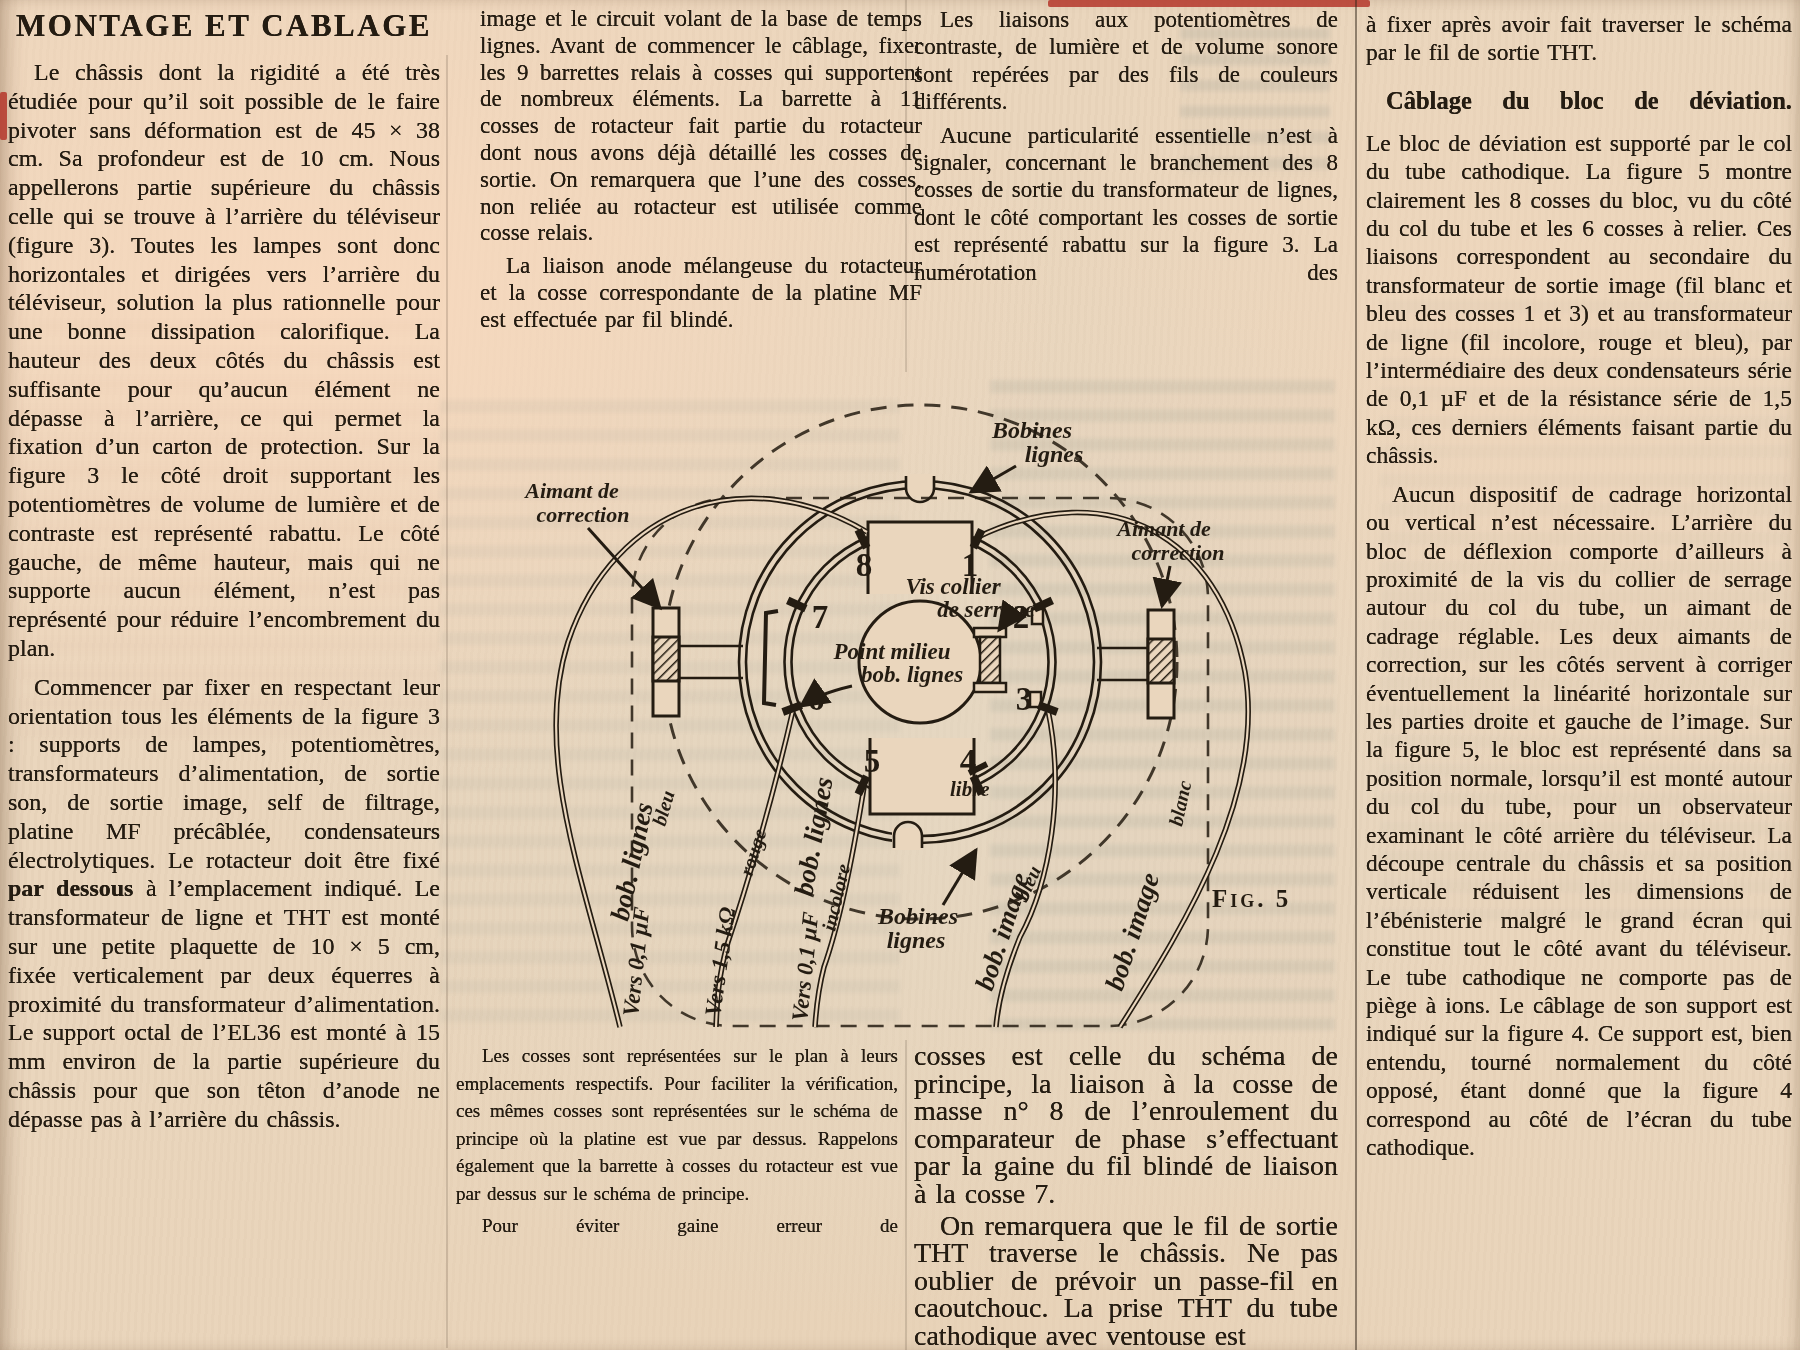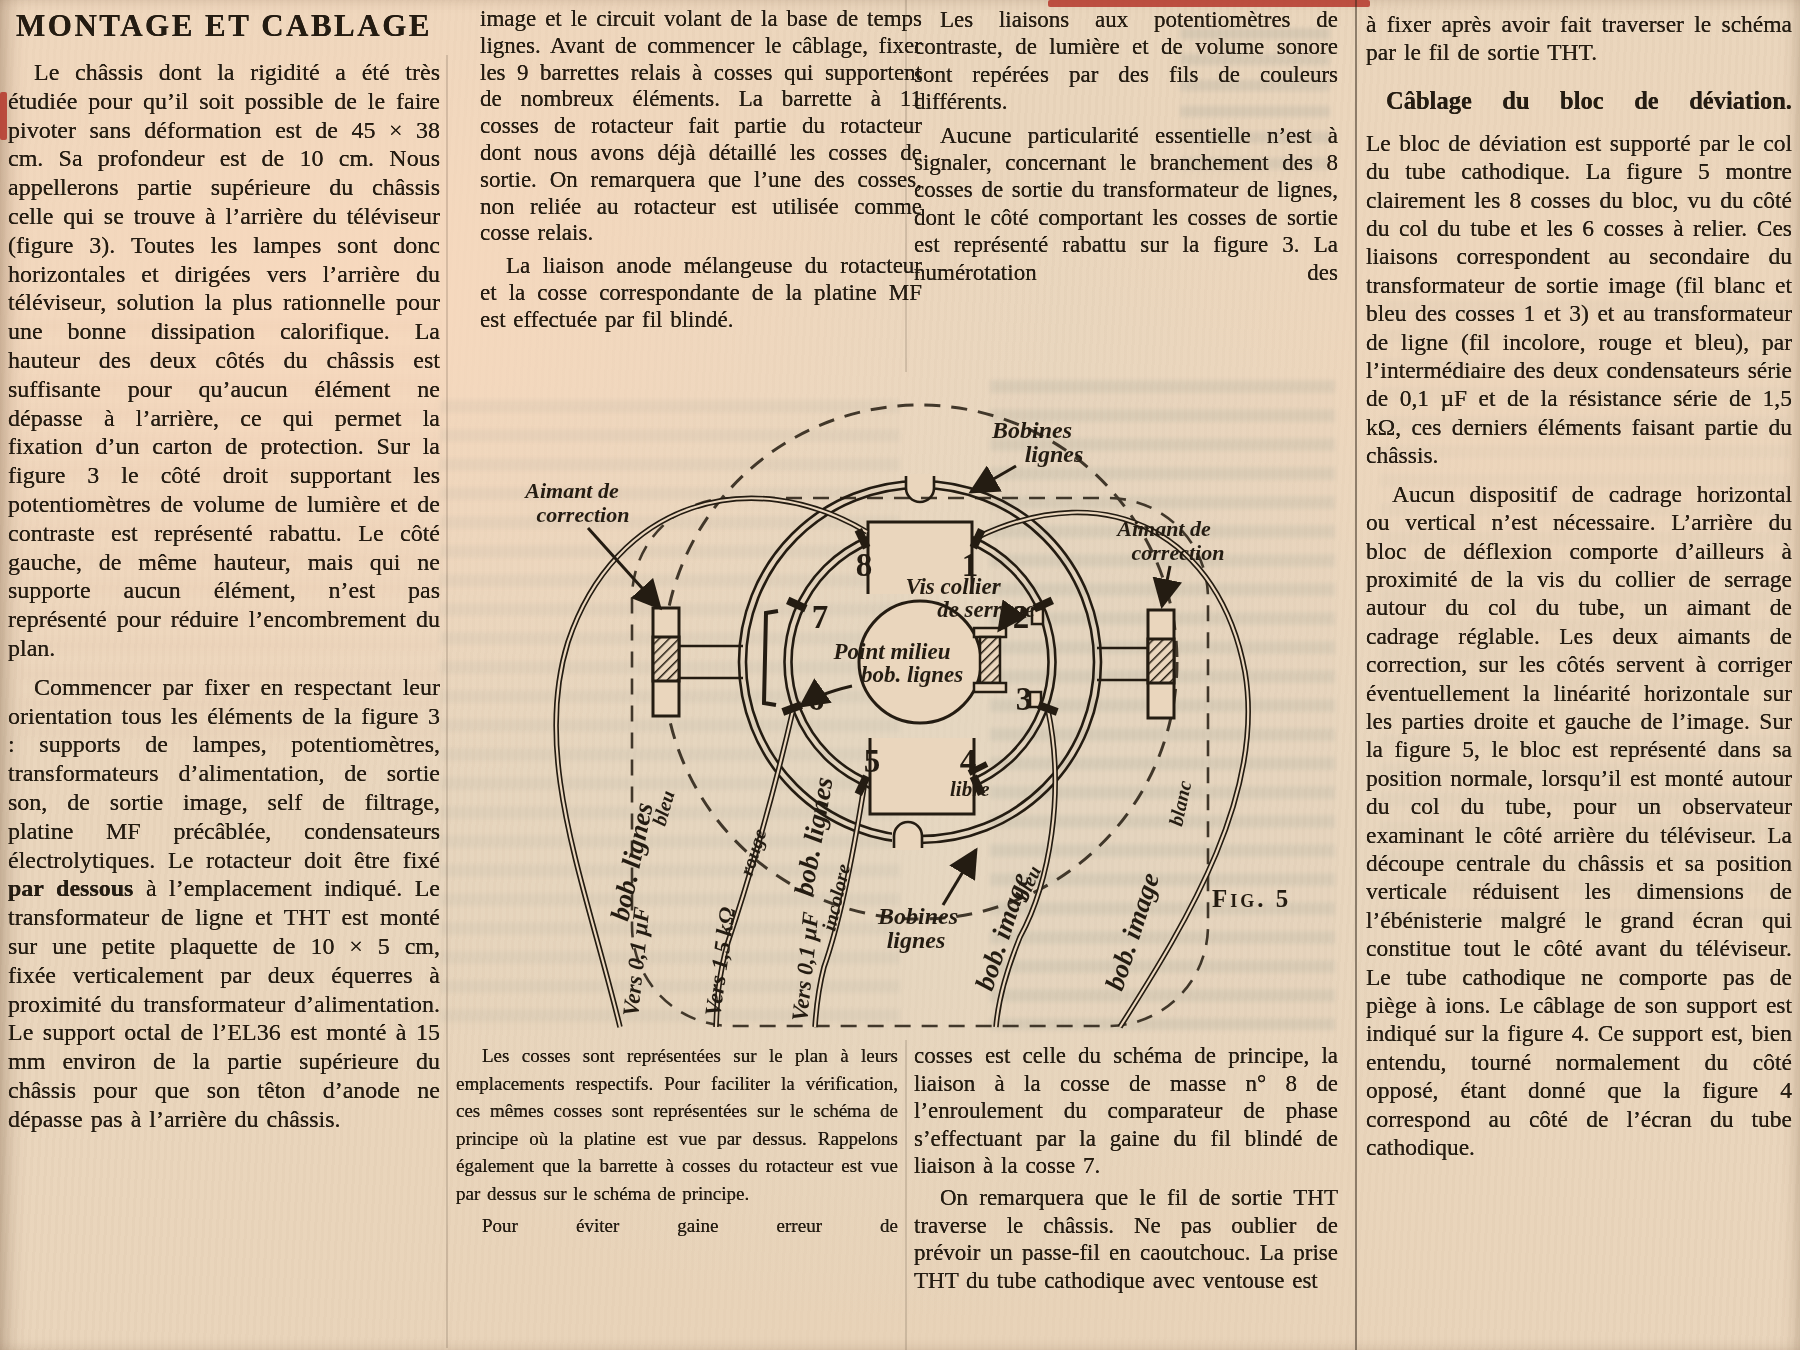--- a/index.html
+++ b/index.html
@@ -30,21 +30,21 @@
   }
   .c1{left:8px;top:6px;width:432px;height:1340px;}
   .c1 p{font-size:24px;line-height:28.8px;}
   .c2t{left:480px;top:6px;width:442px;height:424px;}
   .c2t p{font-size:23px;line-height:26.8px;margin-bottom:6px;}
   .c3t{left:914px;top:6px;width:424px;height:430px;}
   .c3t p{font-size:23px;line-height:27.4px;margin-bottom:6px;}
   .c2b{left:456px;top:1042px;width:442px;height:306px;}
   .c2b p{font-size:19px;line-height:27.6px;margin-bottom:4px;}
   .c3b{left:914px;top:1042px;width:424px;height:306px;}
-  .c3b p{font-size:23px;line-height:27.6px;margin-bottom:4px;}
+  .c3b p{font-size:28px;line-height:27.6px;margin-bottom:4px;}
   .c4{left:1366px;top:10px;width:426px;height:1338px;}
   .c4 p{font-size:23.5px;line-height:28.4px;margin-bottom:10px;}
   .rule{position:absolute;background:rgba(60,45,30,.3);}
   .rule.r1{left:446px;top:55px;width:2px;height:1293px;opacity:.55;}
   .rule.r2a{left:905px;top:0;width:2px;height:372px;opacity:.5;}
   .rule.r2b{left:905px;top:1040px;width:2px;height:310px;opacity:.5;}
   .rule.r3{left:1355px;top:0;width:2px;height:1350px;background:rgba(50,38,26,.5);}
   .redmark{position:absolute;background:#b5372b;opacity:.85;border-radius:2px;}
   .redline-top{left:1048px;top:0;width:322px;height:7px;}
   .redmark-left{left:0;top:92px;width:7px;height:48px;}

